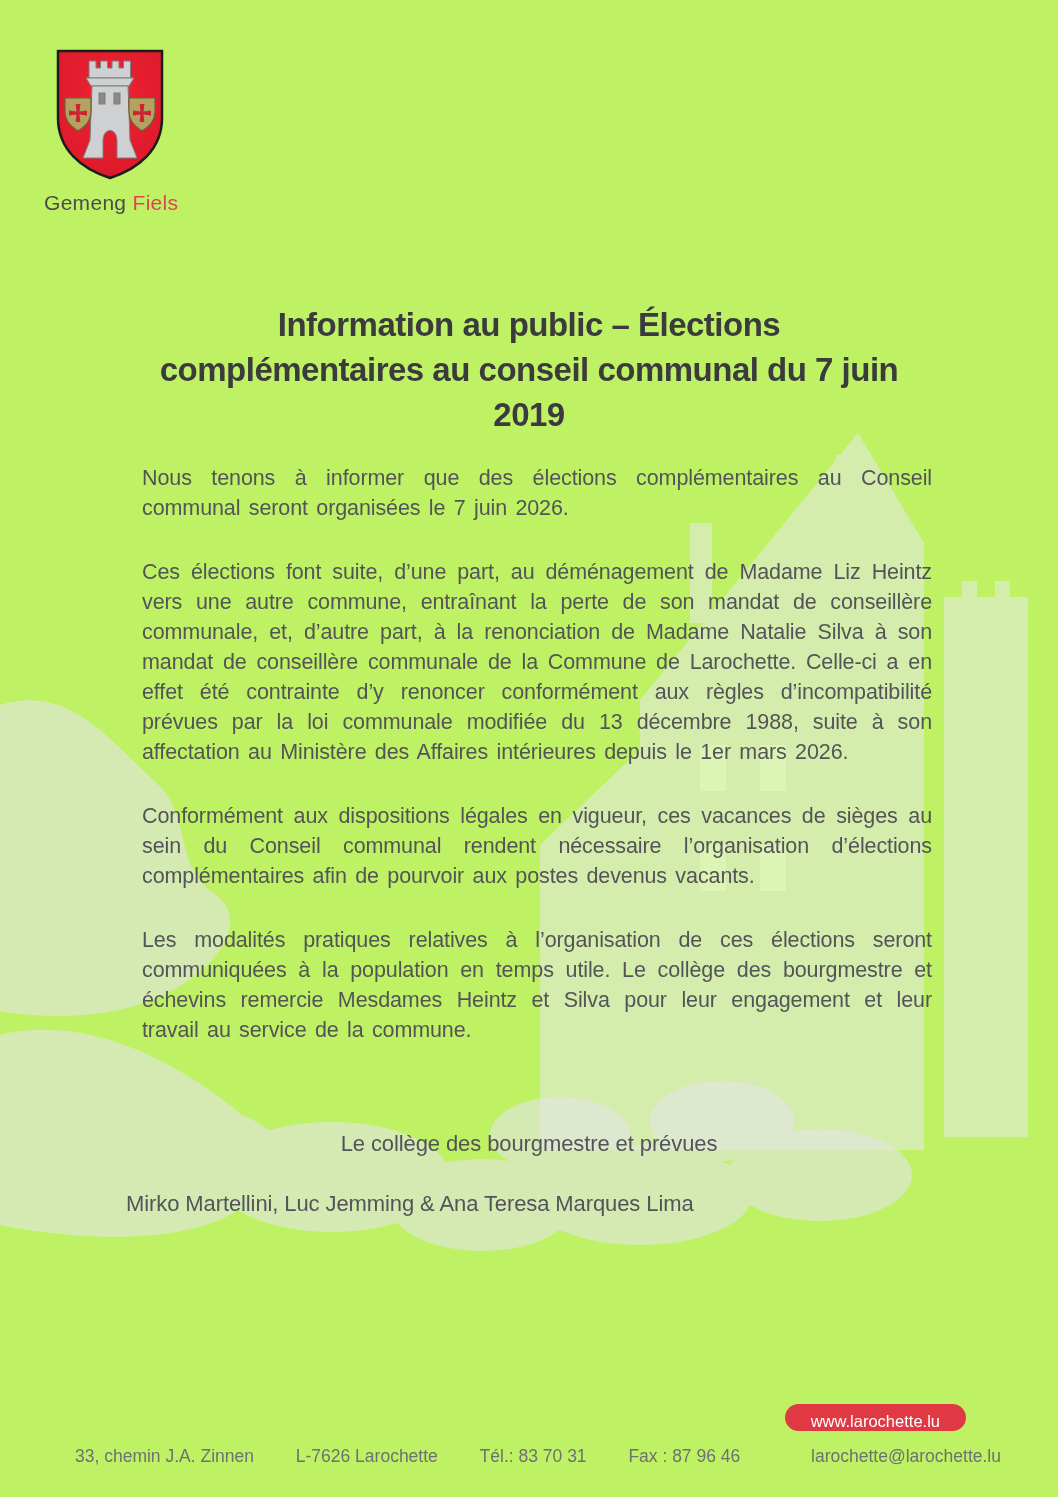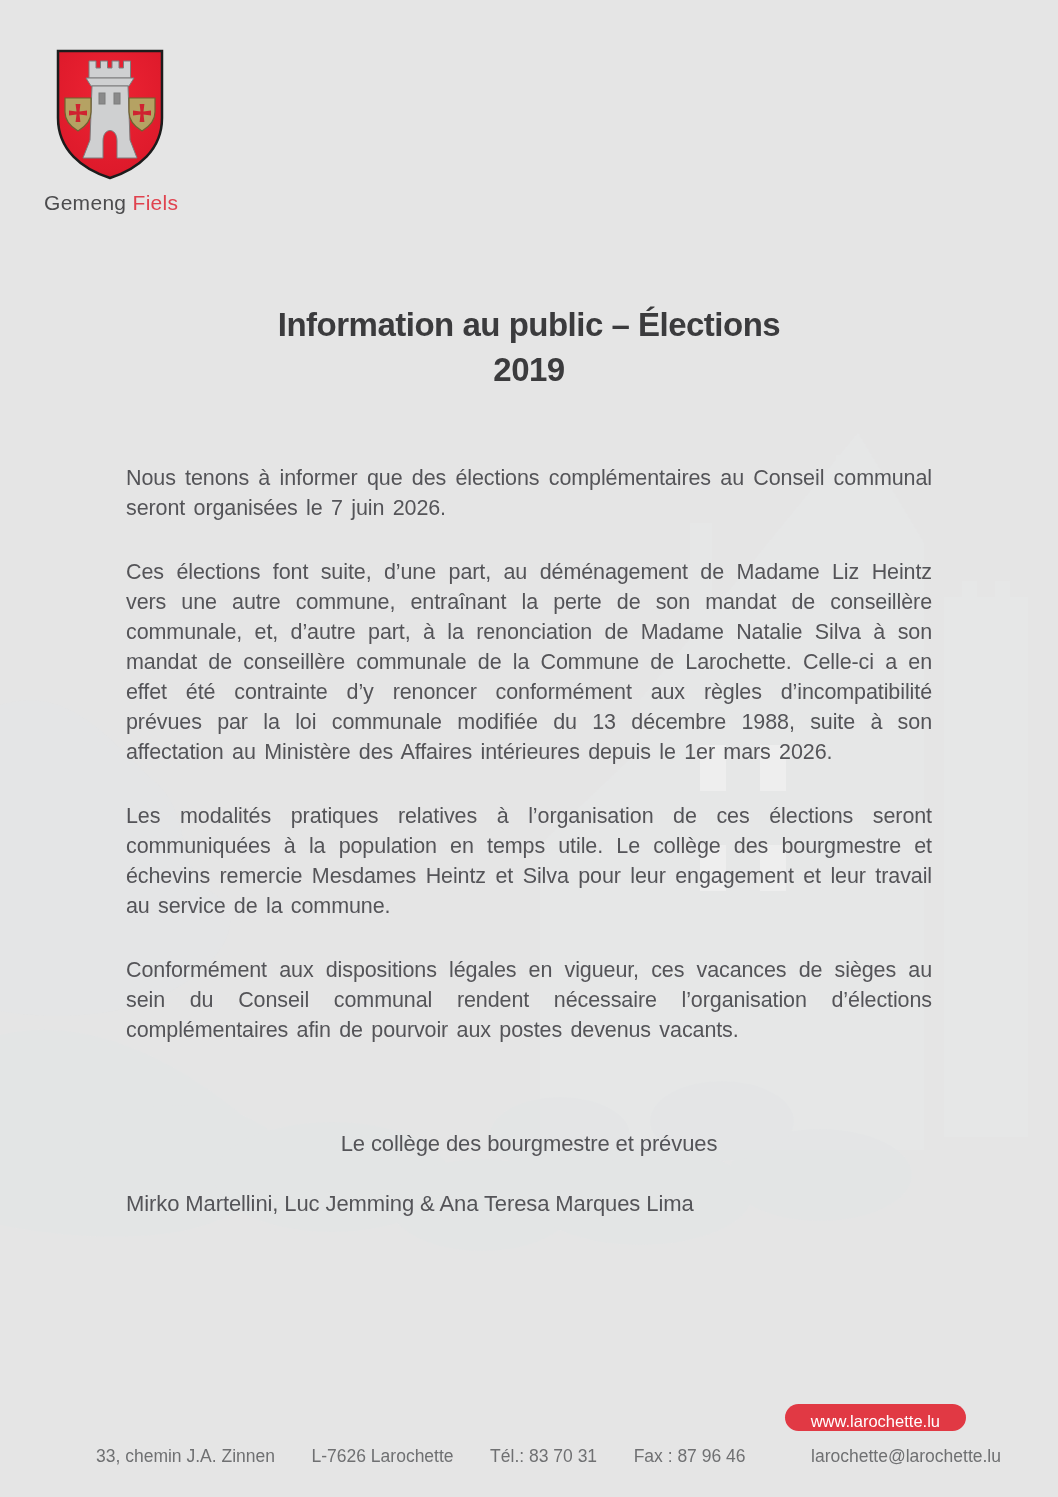--- a/index.html
+++ b/index.html
@@ -1,20 +1,20 @@
 <!DOCTYPE html>
 <html><head>
 <meta charset="utf-8">
 <style>
   html,body{margin:0;padding:0;background:#9c9c9c;}
   .page{
     position:relative;
     width:1058px;height:1497px;
     margin:0 auto;
-    background:#e5e5e5;
+    background:#bef264;
     overflow:hidden;
     font-family:"Liberation Sans", sans-serif;
   }
   
   .watermark{
     position:absolute;left:0;top:415px;width:1058px;height:860px;
     pointer-events:none;
   }
   
   .logo{position:absolute;left:52px;top:46px;width:116px;height:138px;}
@@ -28,41 +28,41 @@
     position:absolute;left:126px;top:302px;width:806px;
     text-align:center;color:#3b3b3d;
     font-size:33px;line-height:45px;font-weight:700;letter-spacing:-0.5px;
   }
   
   .content{
     position:absolute;left:126px;top:463px;width:806px;
     color:#545458;font-size:21.5px;line-height:30px;
     text-align:justify;letter-spacing:-0.1px;word-spacing:2.5px;
   }
-  .content p{margin:0 0 34px 0;}
+  .content p{margin:0 0 34px 16px;}
   
   .signoff-college{
     position:absolute;left:126px;top:1131px;width:806px;
     text-align:center;color:#545458;font-size:22px;letter-spacing:-0.1px;
   }
   .signoff-names{
     position:absolute;left:126px;top:1191px;width:806px;
     color:#545458;font-size:22px;letter-spacing:-0.1px;
   }
   
   .website-pill{
     position:absolute;top:1404px;right:92px;height:27px;
     background:#e13944;border:none;border-radius:18px;
     color:#ffffff;font-size:16.5px;line-height:35px;
     padding:0 26px;font-family:"Liberation Sans", sans-serif;
     cursor:pointer;display:block;
   }
   .footer-row{
     position:absolute;left:0;top:1446px;width:1058px;
-    padding:0 57px 0 96px;box-sizing:border-box;
+    padding:0 57px 0 75px;box-sizing:border-box;
     display:flex;justify-content:space-between;align-items:flex-start;
     color:#6f7072;font-size:17.5px;letter-spacing:0px;
   }
   .footer-row a{color:#6f7072;text-decoration:none;margin-left:29px;}
 </style>
 </head>
 <body>
 
 <div class="page">
 
@@ -127,28 +127,29 @@
     </g>
   </svg>
 
   <div class="logo-caption">
     <span>Gemeng</span>
     <span class="fiels">Fiels</span>
   </div>
 
   <div class="title">
     <div>Information au public – Élections</div>
+    <div>complémentaires au conseil communal du 7 juin</div>
     <div>2019</div>
   </div>
 
   <div class="content">
     <p>Nous tenons à informer que des élections complémentaires au Conseil communal seront organisées le 7 juin 2026.</p>
     <p>Ces élections font suite, d’une part, au déménagement de Madame Liz Heintz vers une autre commune, entraînant la perte de son mandat de conseillère communale, et, d’autre part, à la renonciation de Madame Natalie Silva à son mandat de conseillère communale de la Commune de Larochette. Celle-ci a en effet été contrainte d’y renoncer conformément aux règles d’incompatibilité prévues par la loi communale modifiée du 13 décembre 1988, suite à son affectation au Ministère des Affaires intérieures depuis le 1er mars 2026.</p>
+    <p>Conformément aux dispositions légales en vigueur, ces vacances de sièges au sein du Conseil communal rendent nécessaire l’organisation d’élections complémentaires afin de pourvoir aux postes devenus vacants.</p>
     <p>Les modalités pratiques relatives à l’organisation de ces élections seront communiquées à la population en temps utile. Le collège des bourgmestre et échevins remercie Mesdames Heintz et Silva pour leur engagement et leur travail au service de la commune.</p>
-    <p>Conformément aux dispositions légales en vigueur, ces vacances de sièges au sein du Conseil communal rendent nécessaire l’organisation d’élections complémentaires afin de pourvoir aux postes devenus vacants.</p>
   </div>
 
   <div class="signoff-college">Le collège des bourgmestre et prévues</div>
   <div class="signoff-names">Mirko Martellini, Luc Jemming &amp; Ana Teresa Marques Lima</div>
 
   <button class="website-pill">www.larochette.lu</button>
 
   <div class="footer-row">
     <span>33, chemin J.A. Zinnen</span>
     <span>L-7626 Larochette</span>

